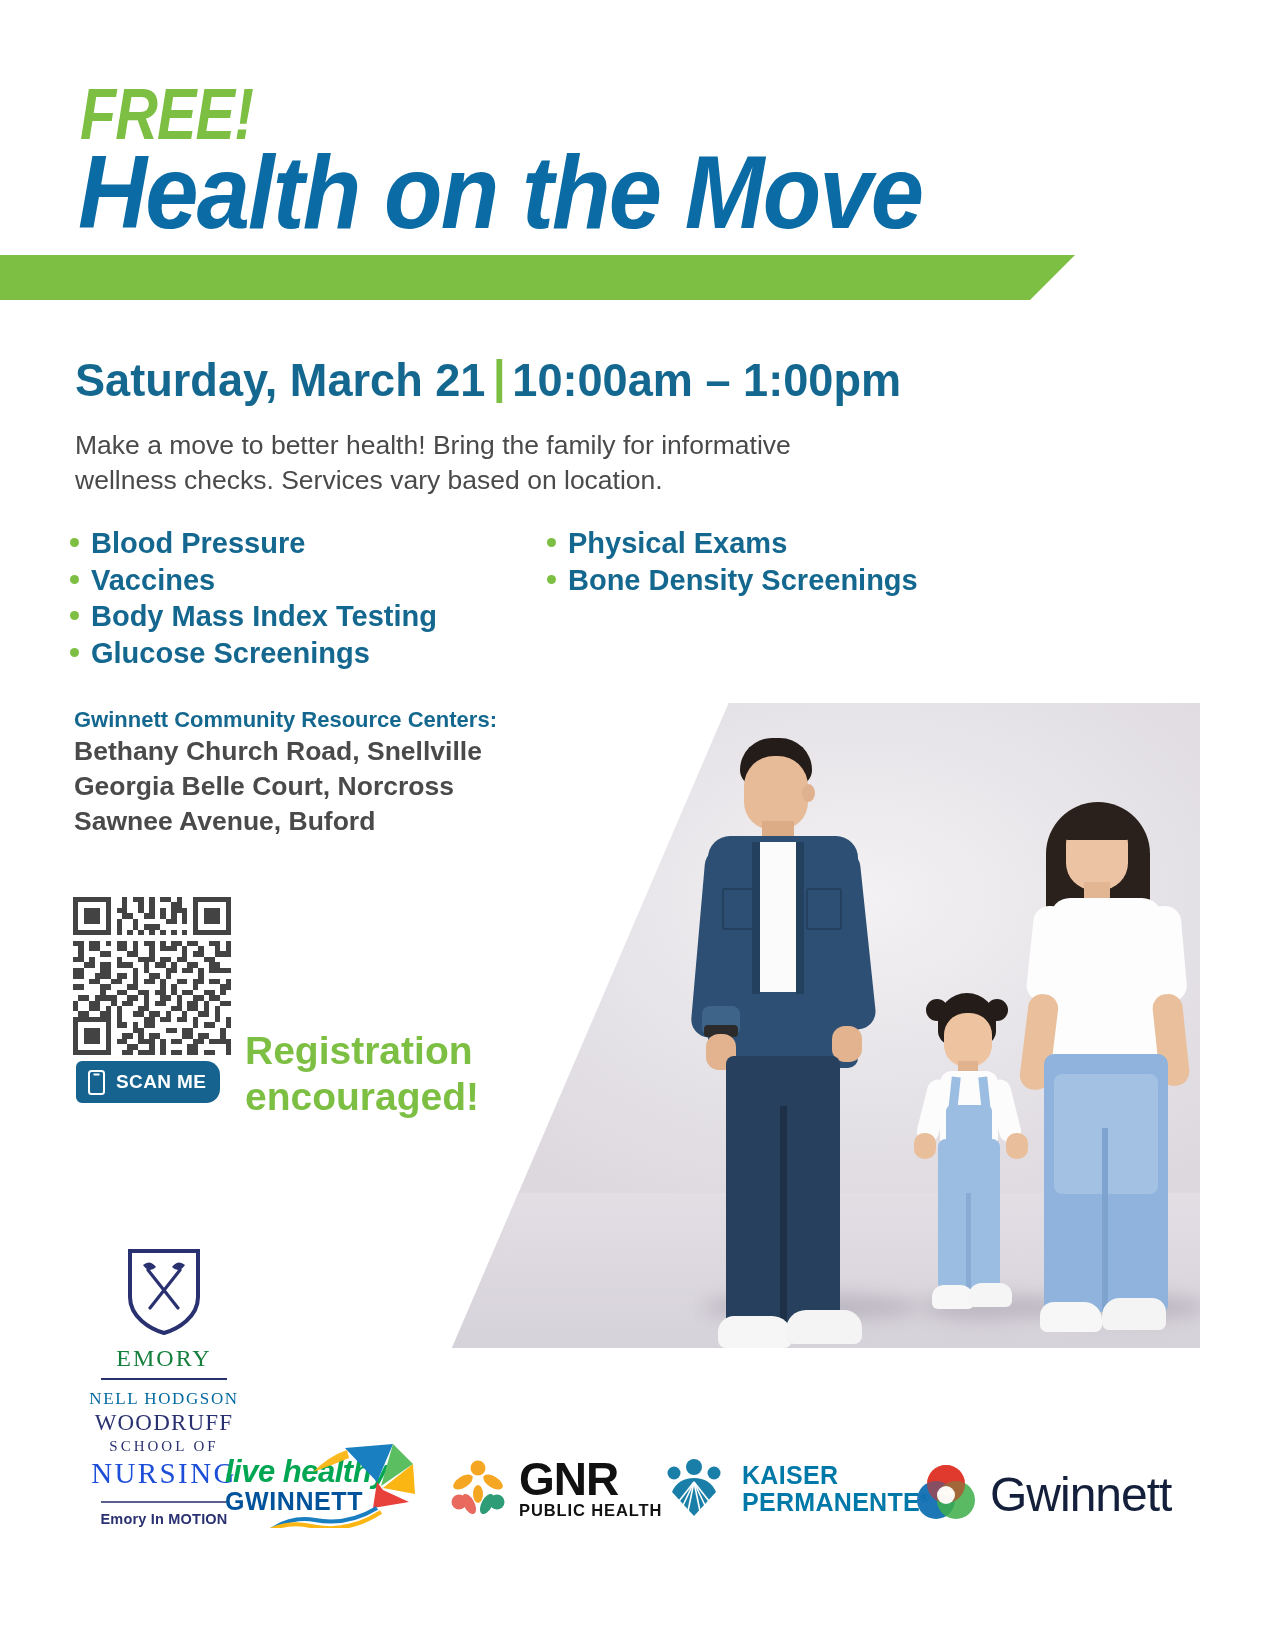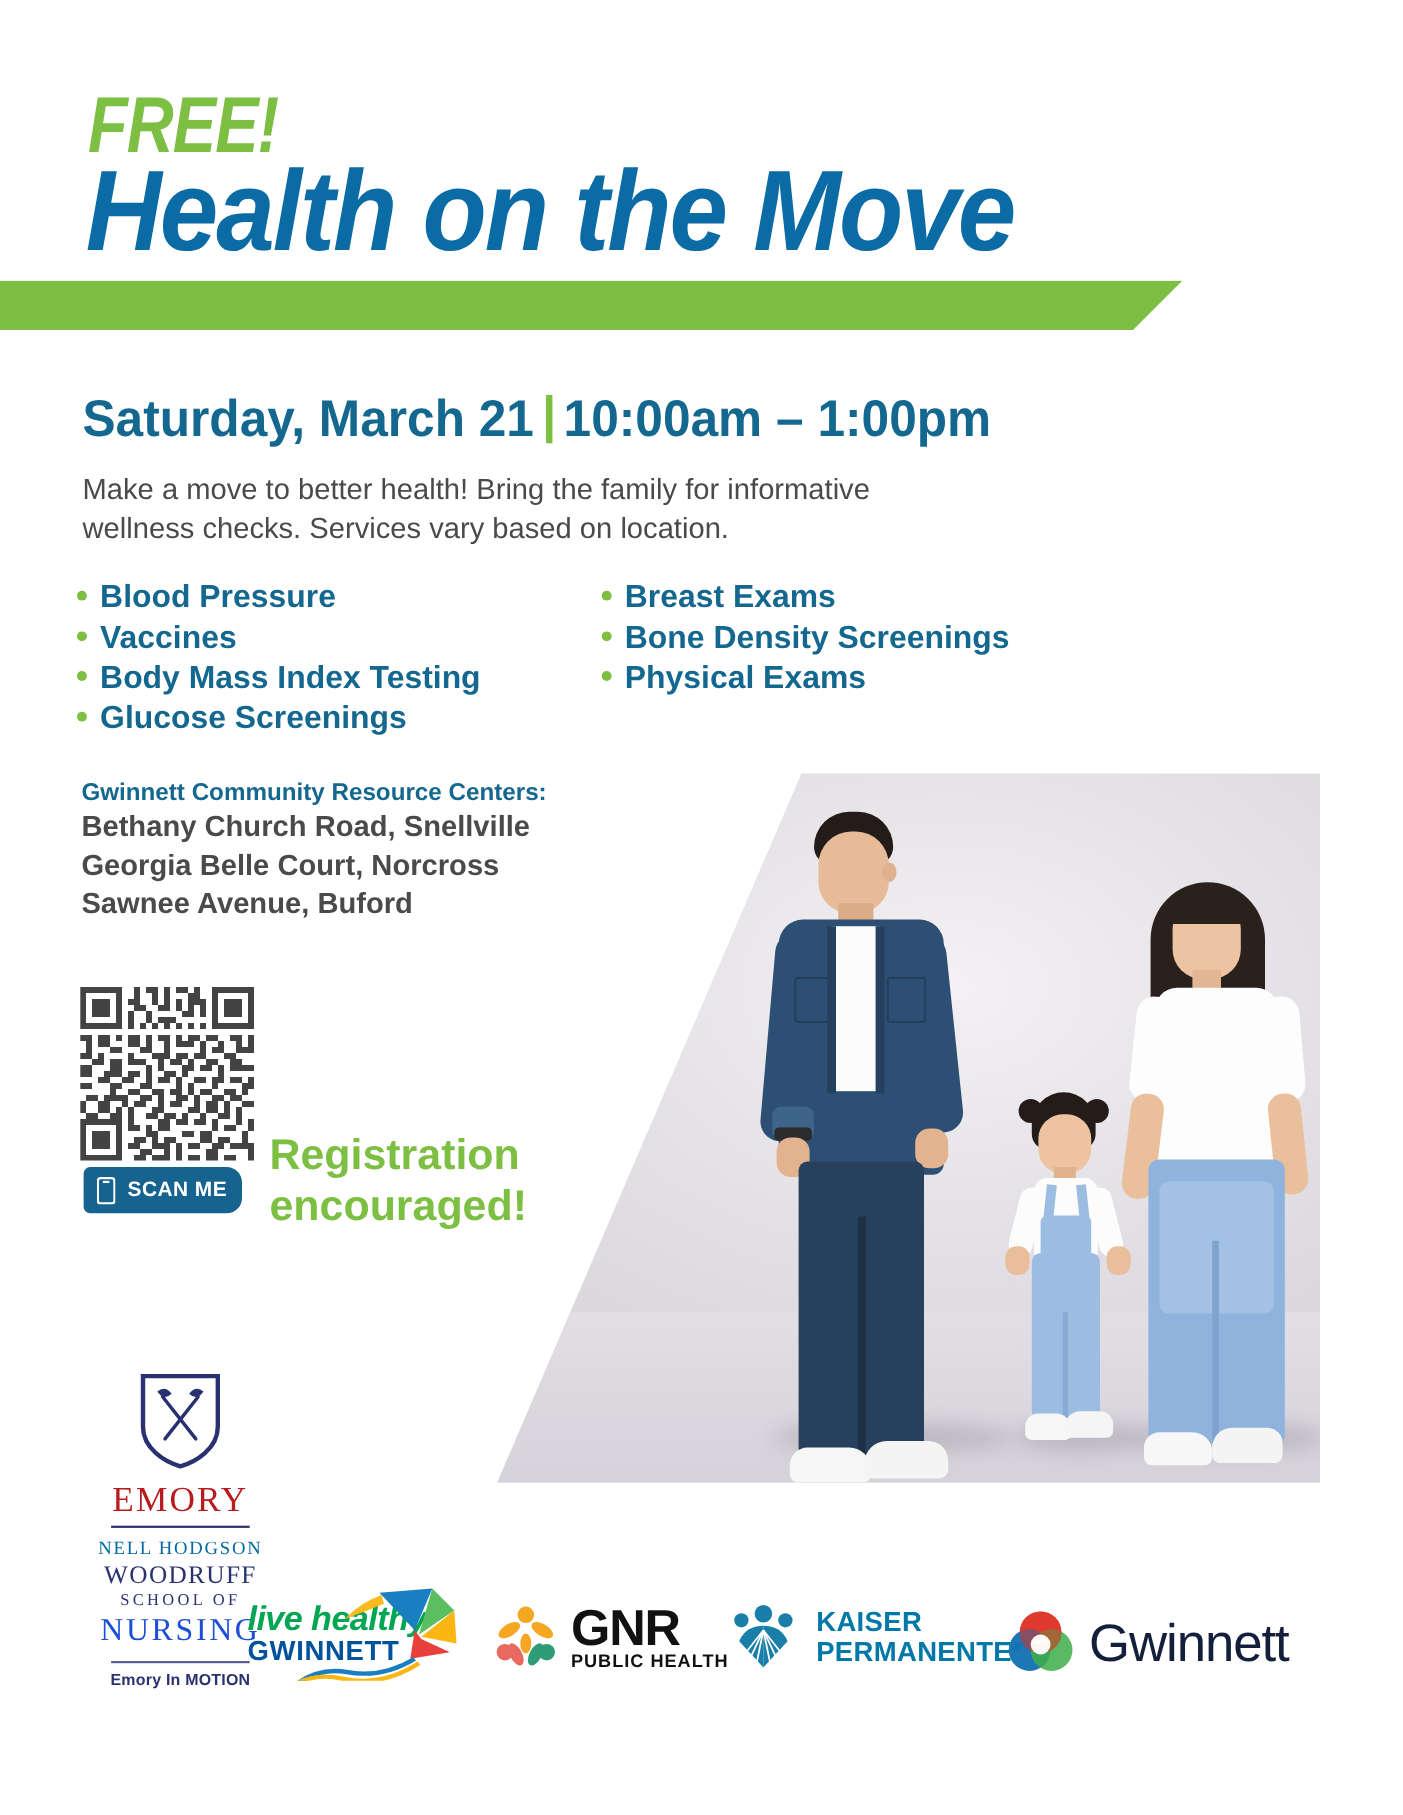--- a/index.html
+++ b/index.html
@@ -199,21 +199,21 @@
   .mom-jeans { position:absolute; left:30px; top:256px; width:124px; height:258px; background:#8fb3dc; border-radius:10px 10px 6px 6px; }
   .mom-jlight{ position:absolute; left:40px; top:276px; width:104px; height:120px; background:#a2c1e3; border-radius:8px; }
   .mom-jsplit{ position:absolute; left:88px; top:330px; width:6px;   height:184px; background:#7ea3cf; }
   .mom-shoeL { position:absolute; left:26px; top:504px; width:62px;  height:30px;  background:#f7f7f7; border-radius:14px 18px 7px 7px; }
   .mom-shoeR { position:absolute; left:88px; top:500px; width:64px;  height:32px;  background:#f4f4f4; border-radius:18px 14px 7px 7px; }
 
   
   #emory-logo { position:absolute; left:74px; top:1248px; width:180px; text-align:center; }
   .emory-word {
     font-family:"Liberation Serif", serif;
-    font-size:32px; color:#b91c1c; letter-spacing:2px;
+    font-size:24px; color:#15803d; letter-spacing:2px;
     margin-top:6px; line-height:1;
   }
   .emory-rule { width:126px; height:2px; background:#2a3170; margin:8px auto 8px; }
   .emory-l1 { font-family:Liberation Serif, serif; font-size:17px; color:#0369a1; letter-spacing:1.6px; line-height:1.25; }
   .emory-l2 { font-family:"Liberation Serif", serif; font-size:23px; color:#2a3170; letter-spacing:1.2px; line-height:1.2; }
   .emory-l3 { font-family:"Liberation Serif", serif; font-size:15px; color:#2a3170; letter-spacing:3px; line-height:1.3; }
   .emory-l4 { font-family:"Liberation Serif", serif; font-size:29px; color:#1d4ed8; letter-spacing:2.4px; line-height:1.2; }
   .emory-rule2 { width:126px; height:1.5px; background:#5b5f8c; margin:10px auto 8px; }
   .emory-tag { font-size:14.5px; font-weight:bold; color:#2a3170; letter-spacing:0.2px; }
 
@@ -267,29 +267,25 @@
       <span>Body Mass Index Testing</span>
     </div>
     <div class="svc-item">
       <span class="svc-dot"></span>
       <span>Glucose Screenings</span>
     </div>
   </div>
   <div class="svc-col right">
     <div class="svc-item">
       <span class="svc-dot"></span>
-      <span>Breast Exams</span>
+      <span>Physical Exams</span>
     </div>
     <div class="svc-item">
       <span class="svc-dot"></span>
       <span>Bone Density Screenings</span>
-    </div>
-    <div class="svc-item">
-      <span class="svc-dot"></span>
-      <span>Physical Exams</span>
     </div>
   </div>
 </div>
 
 <div class="locations">
   <div class="loc-head">Gwinnett Community Resource Centers:</div>
   <div class="loc-line">Bethany Church Road, Snellville</div>
   <div class="loc-line">Georgia Belle Court, Norcross</div>
   <div class="loc-line">Sawnee Avenue, Buford</div>
 </div>

